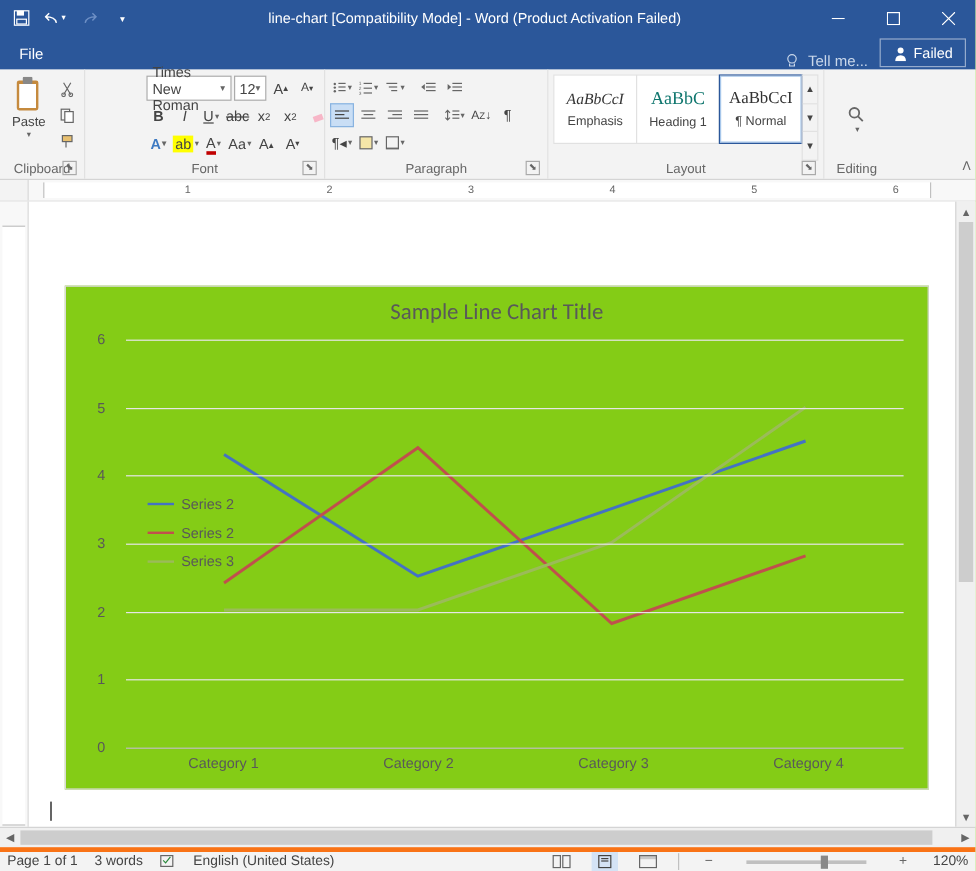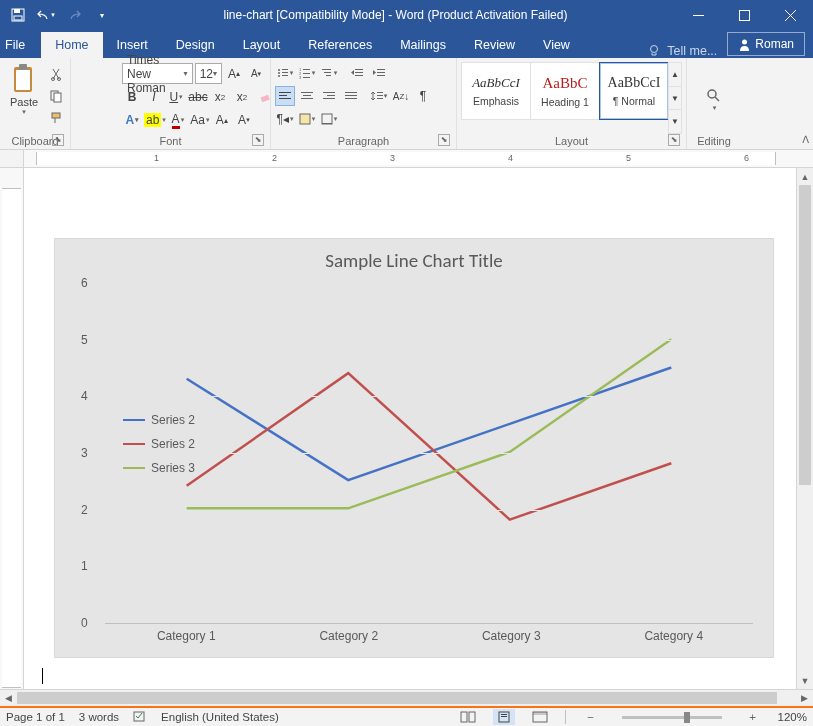--- a/index.html
+++ b/index.html
@@ -9,21 +9,21 @@
 .titlebar { background: #2b579a; height: 30px; display: flex; align-items: center; color: #fff; font-size: 12px; }
 .titlebar .qat { display: flex; align-items: center; padding-left: 4px; }
 .titlebar .qat .qbtn { width: 28px; height: 28px; display: flex; align-items: center; justify-content: center; cursor: pointer; }
 .titlebar .title { flex: 1; text-align: center; padding: 0 8px; }
 .titlebar .winbtns { display: flex; }
 .titlebar .winbtns .wbtn { width: 46px; height: 30px; display: flex; align-items: center; justify-content: center; cursor: pointer; }
 
 
 .tabsrow { background: #2b579a; height: 28px; display: flex; align-items: flex-end; color: #fff; font-size: 12.5px; }
 .tabsrow .tab { padding: 6px 14px 6px 14px; cursor: pointer; }
-.tabsrow .tab.file { padding-left: 5px; padding-right: 16px; }
+.tabsrow .tab.file { padding-left: 16px; padding-right: 16px; }
 .tabsrow .tab.active { background: #f3f3f3; color: #2b579a; }
 .tabsrow .spacer { flex: 1; }
 .tabsrow .tellme { display: flex; align-items: center; color: #c9d7ea; padding: 0 10px; gap: 6px; }
 .tabsrow .share { display: flex; align-items: center; color: #fff; padding: 4px 10px; border: 1px solid rgba(255,255,255,0.5); margin: 0 8px 2px 0; gap: 4px; font-size: 12px; }
 
 
 .ribbon { background: #f3f3f3; height: 92px; border-bottom: 1px solid #d4d4d4; display: flex; font-size: 11px; color: #444; position: relative; }
 .rgroup { border-right: 1px solid #e1e1e1; display: flex; flex-direction: column; padding: 2px 4px 0 4px; }
 .rgroup .body { flex: 1; display: flex; }
 .rgroup .label { text-align: center; font-size: 11px; color: #666; padding: 1px 0 2px 0; position: relative; }
@@ -44,21 +44,21 @@
 .ibtn.drop::after { content: "▾"; font-size: 7px; margin-left: 1px; color: #666; }
 
 .para-body { flex-direction: column; display: flex; gap: 3px; padding-top: 3px; }
 .para-row { display: flex; align-items: center; gap: 2px; }
 .pactive { background: #c9def5; border: 1px solid #89b3e0; }
 
 .styles-body { display: flex; align-items: stretch; padding-top: 2px; }
 .style-item { border: 1px solid #e1e1e1; background: #fff; width: 70px; height: 58px; display: flex; flex-direction: column; align-items: center; justify-content: center; cursor: pointer; margin-right: -1px; }
 .style-item.sel { border: 1px solid #2b579a; box-shadow: inset 0 0 0 1px #a6c6ea; }
 .style-item .prev { font-family: "Times New Roman", serif; font-size: 13px; font-style: italic; color: #333; }
-.style-item .prev.h { color: #b91c1c; font-style: normal; font-size: 15px; }
+.style-item .prev.h { color: #0f766e; font-style: normal; font-size: 15px; }
 .style-item .prev.n { font-style: normal; font-size: 14px; }
 .style-item .nm { font-size: 10.5px; margin-top: 4px; }
 .style-scroll { width: 14px; display: flex; flex-direction: column; border: 1px solid #e1e1e1; }
 .style-scroll div { flex: 1; display: flex; align-items: center; justify-content: center; font-size: 8px; cursor: pointer; border-bottom: 1px solid #e1e1e1; }
 .style-scroll div:last-child { border-bottom: none; }
 
 .edit-body { display: flex; flex-direction: column; align-items: center; justify-content: center; width: 46px; padding-top: 6px; }
 
 .collapse { position: absolute; right: 4px; bottom: 4px; font-size: 10px; cursor: pointer; color: #666; }
 
@@ -68,21 +68,21 @@
 .hruler { flex: 1; position: relative; background: #f8f8f8; font-size: 9px; color: #666; overflow: hidden; }
 .hruler .wht { position: absolute; top: 2px; bottom: 2px; background: #fff; border: 1px solid #c0c0c0; border-top: none; border-bottom: none; }
 .hruler .tick { position: absolute; top: 3px; }
 
 
 .docarea { position: absolute; top: 168px; bottom: 37px; left: 0; right: 0; display: flex; }
 .vruler { width: 24px; background: #f8f8f8; border-right: 1px solid #d4d4d4; position: relative; font-size: 9px; color: #666; }
 .vruler .wht { position: absolute; left: 2px; right: 2px; background: #fff; border-top: 1px solid #c0c0c0; border-bottom: 1px solid #c0c0c0; }
 .page-wrap { flex: 1; background: #fff; position: relative; overflow: hidden; }
 .page { position: absolute; left: 0; top: 10px; width: 780px; height: 900px; background: #fff; }
-.chart-box { position: absolute; left: 30px; top: 60px; width: 720px; height: 420px; border: 1px solid #d9d9d9; background: #e5e5e5; }
+.chart-box { position: absolute; left: 30px; top: 60px; width: 720px; height: 420px; border: 1px solid #d9d9d9; background: #84cc16; }
 .chart-title { text-align: center; font-size: 19px; color: #595959; font-family: Calibri, sans-serif; padding-top: 10px; }
 .plot { position: absolute; left: 50px; top: 44px; right: 20px; bottom: 36px; }
 .gridline { position: absolute; left: 0; right: 0; border-top: 1px solid #e6e6e6; }
 .gridline.base { border-top: 1px solid #bfbfbf; }
 .ylabel { position: absolute; left: -24px; font-size: 12px; color: #595959; transform: translateY(-50%); }
 .xlabel { position: absolute; bottom: -22px; font-size: 12px; color: #595959; transform: translateX(-50%); white-space: nowrap; }
 .legend { position: absolute; left: 18px; top: 130px; font-size: 12px; color: #595959; }
 .legend .li { display: flex; align-items: center; gap: 6px; margin-bottom: 10px; }
 .legend .sw { width: 22px; height: 0; border-top: 2.5px solid; }
 svg.lines { position: absolute; left: 0; top: 0; width: 100%; height: 100%; overflow: visible; }
@@ -91,21 +91,21 @@
 
 .vscroll { position: absolute; top: 168px; bottom: 37px; right: 0; width: 17px; background: #f0f0f0; border-left: 1px solid #d4d4d4; }
 .vscroll .arr { height: 17px; display: flex; align-items: center; justify-content: center; font-size: 9px; color: #666; cursor: pointer; }
 .vscroll .thumb { position: absolute; top: 17px; left: 2px; right: 2px; height: 300px; background: #cdcdcd; }
 .hscroll { position: absolute; bottom: 20px; left: 0; right: 0; height: 17px; background: #f0f0f0; border-top: 1px solid #d4d4d4; display: flex; align-items: center; }
 .hscroll .arr { width: 17px; display: flex; align-items: center; justify-content: center; font-size: 9px; color: #666; cursor: pointer; }
 .hscroll .track { flex: 1; position: relative; height: 100%; }
 .hscroll .thumb { position: absolute; left: 0; top: 2px; bottom: 2px; width: 760px; background: #cdcdcd; }
 
 
-.status { position: absolute; bottom: 0; left: 0; right: 0; height: 20px; background: #f3f3f3; border-top: 2px solid #f97316; display: flex; align-items: center; font-size: 11.5px; color: #444; padding: 0 6px; gap: 14px; }
+.status { position: absolute; bottom: 0; left: 0; right: 0; height: 20px; background: #f3f3f3; border-top: 4px solid #f97316; display: flex; align-items: center; font-size: 11.5px; color: #444; padding: 0 6px; gap: 14px; }
 .status .spacer { flex: 1; }
 .status .vbtn { width: 22px; height: 16px; display: flex; align-items: center; justify-content: center; cursor: pointer; color: #666; }
 .status .vbtn.active { background: #d4e3f5; }
 .zoom-slider { width: 100px; height: 3px; background: #c0c0c0; position: relative; margin: 0 6px; }
 .zoom-slider .knob { position: absolute; top: -4px; width: 6px; height: 11px; background: #888; left: 62px; }
 </style>
 </head>
 <body>
 
 <div class="titlebar">
@@ -145,44 +145,34 @@
     <div class="wbtn">
         <svg width="11" height="11">
           <path d="M0 0 L11 11 M11 0 L0 11" stroke="#fff" stroke-width="1"></path>
         </svg>
       </div>
   </div>
 </div>
 
 <div class="tabsrow">
   <div class="tab file">File</div>
-  <div id="tabs-holder" style="display:flex">
-      <div class="tab active">Home</div>
-      <div class="tab">Insert</div>
-      <div class="tab">Design</div>
-      <div class="tab">Layout</div>
-      <div class="tab">References</div>
-      <div class="tab">Mailings</div>
-      <div class="tab">Review</div>
-      <div class="tab">View</div>
-    </div>
   <div class="spacer"></div>
   <div class="tellme">
     <svg width="14" height="14">
         <circle cx="7" cy="5" r="3.5" fill="none" stroke="#c9d7ea"></circle>
         <path d="M5 9 L5 11 L9 11 L9 9" fill="none" stroke="#c9d7ea"></path>
       </svg>
     <span>Tell me...</span>
   </div>
   <div class="share">
     <svg width="13" height="13">
         <circle cx="6.5" cy="4" r="2.5" fill="#fff"></circle>
         <path d="M2 13 Q2 8 6.5 8 Q11 8 11 13 Z" fill="#fff"></path>
       </svg>
-    <span>Roman</span>
+    <span>Failed</span>
   </div>
 </div>
 
 <div class="ribbon">
 
   <div class="rgroup">
     <div class="body clip-body">
       <div class="paste">
         <svg class="icon" viewBox="0 0 28 30">
             <rect x="4" y="3" width="18" height="25" fill="#c58a3e" rx="2"></rect>

